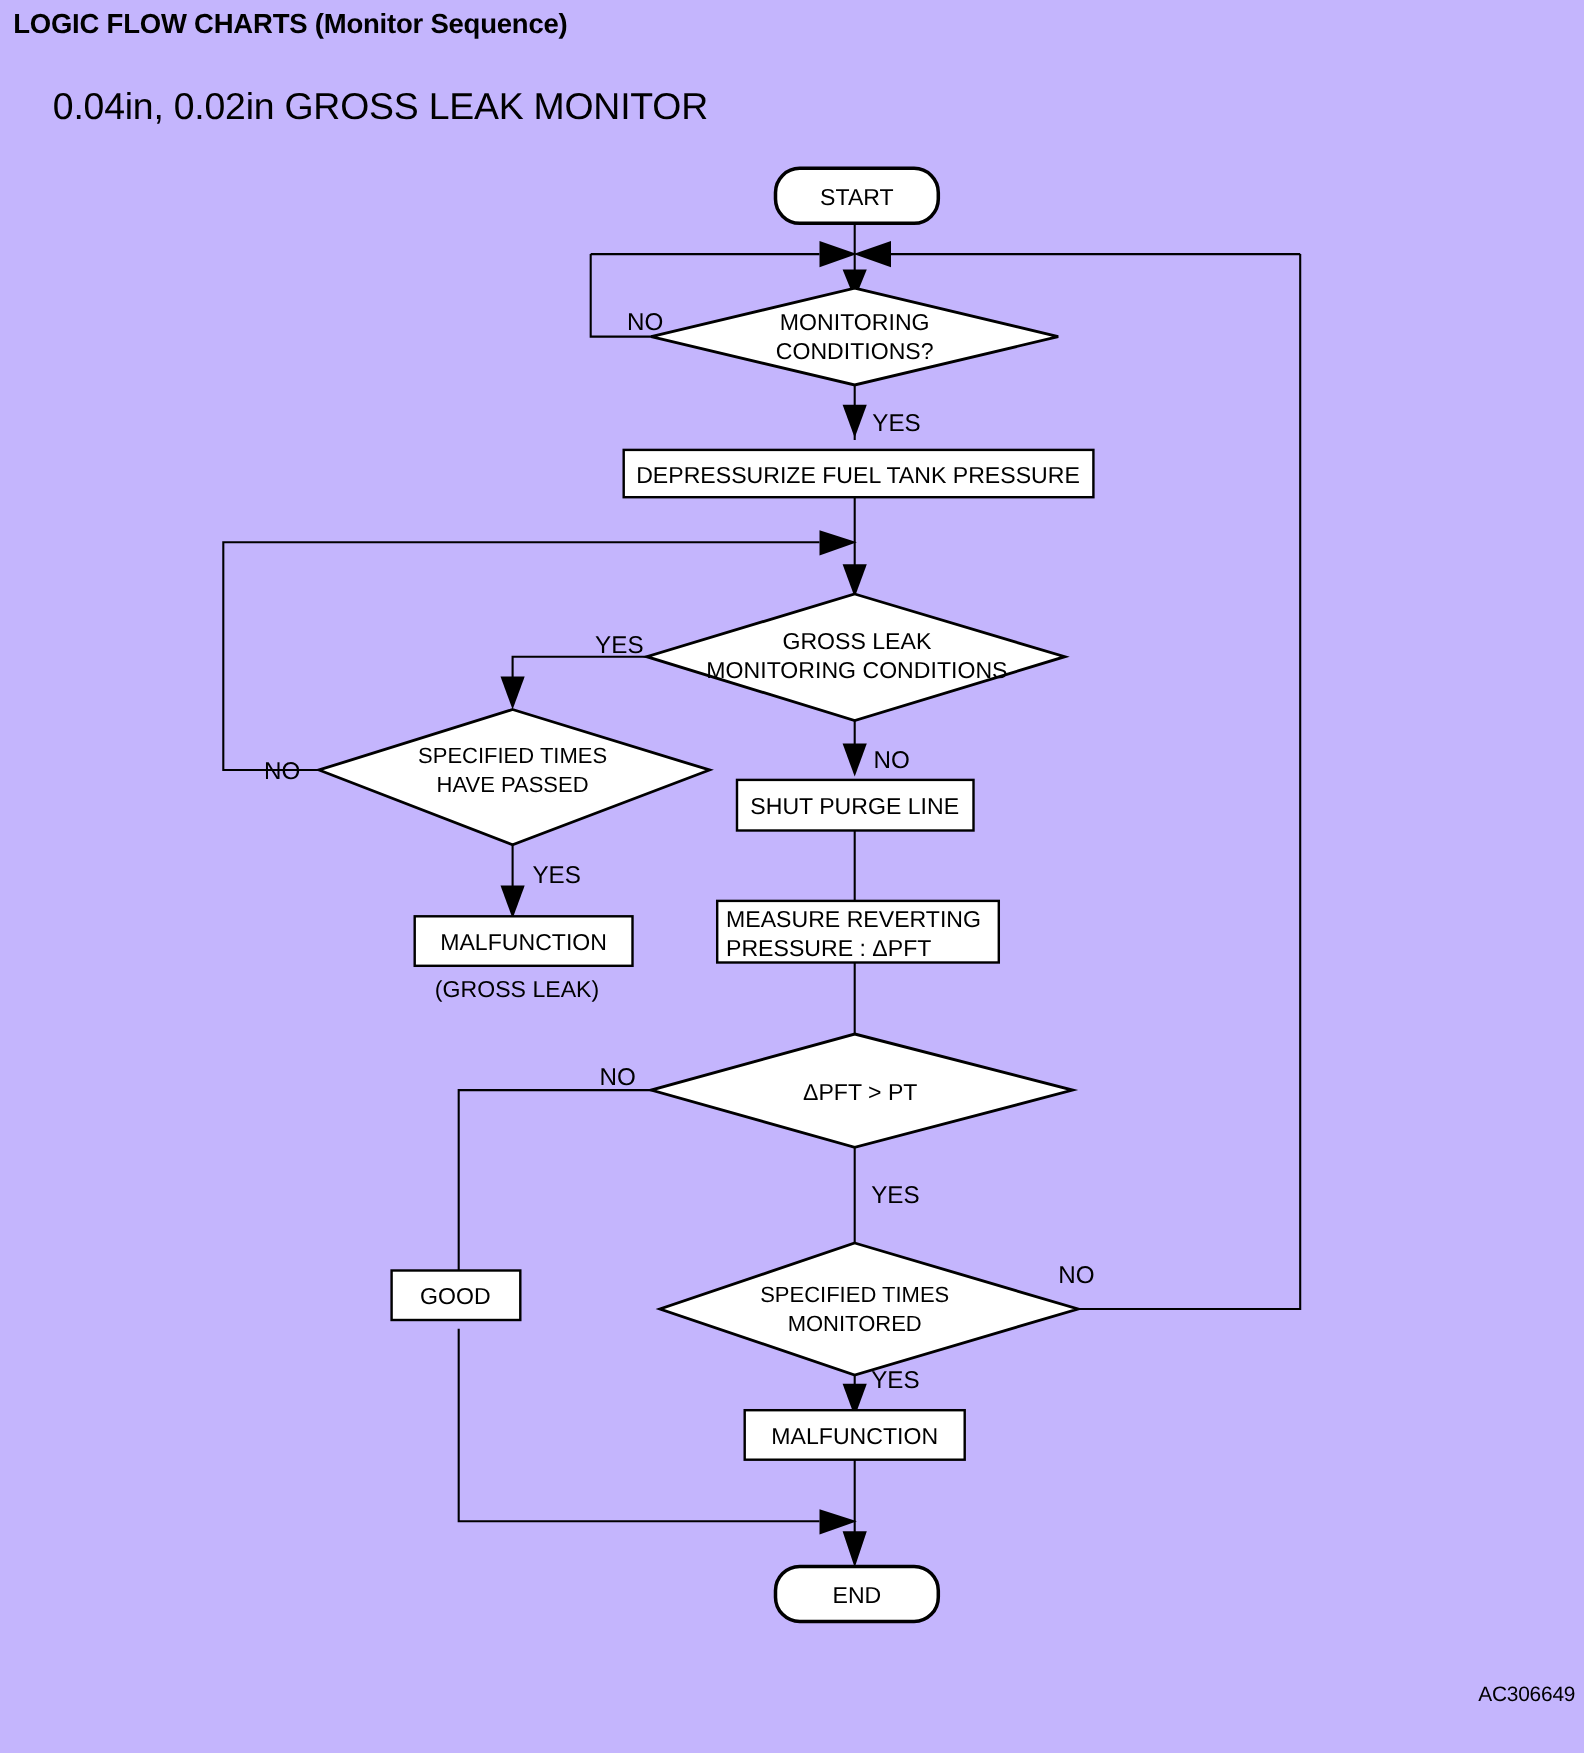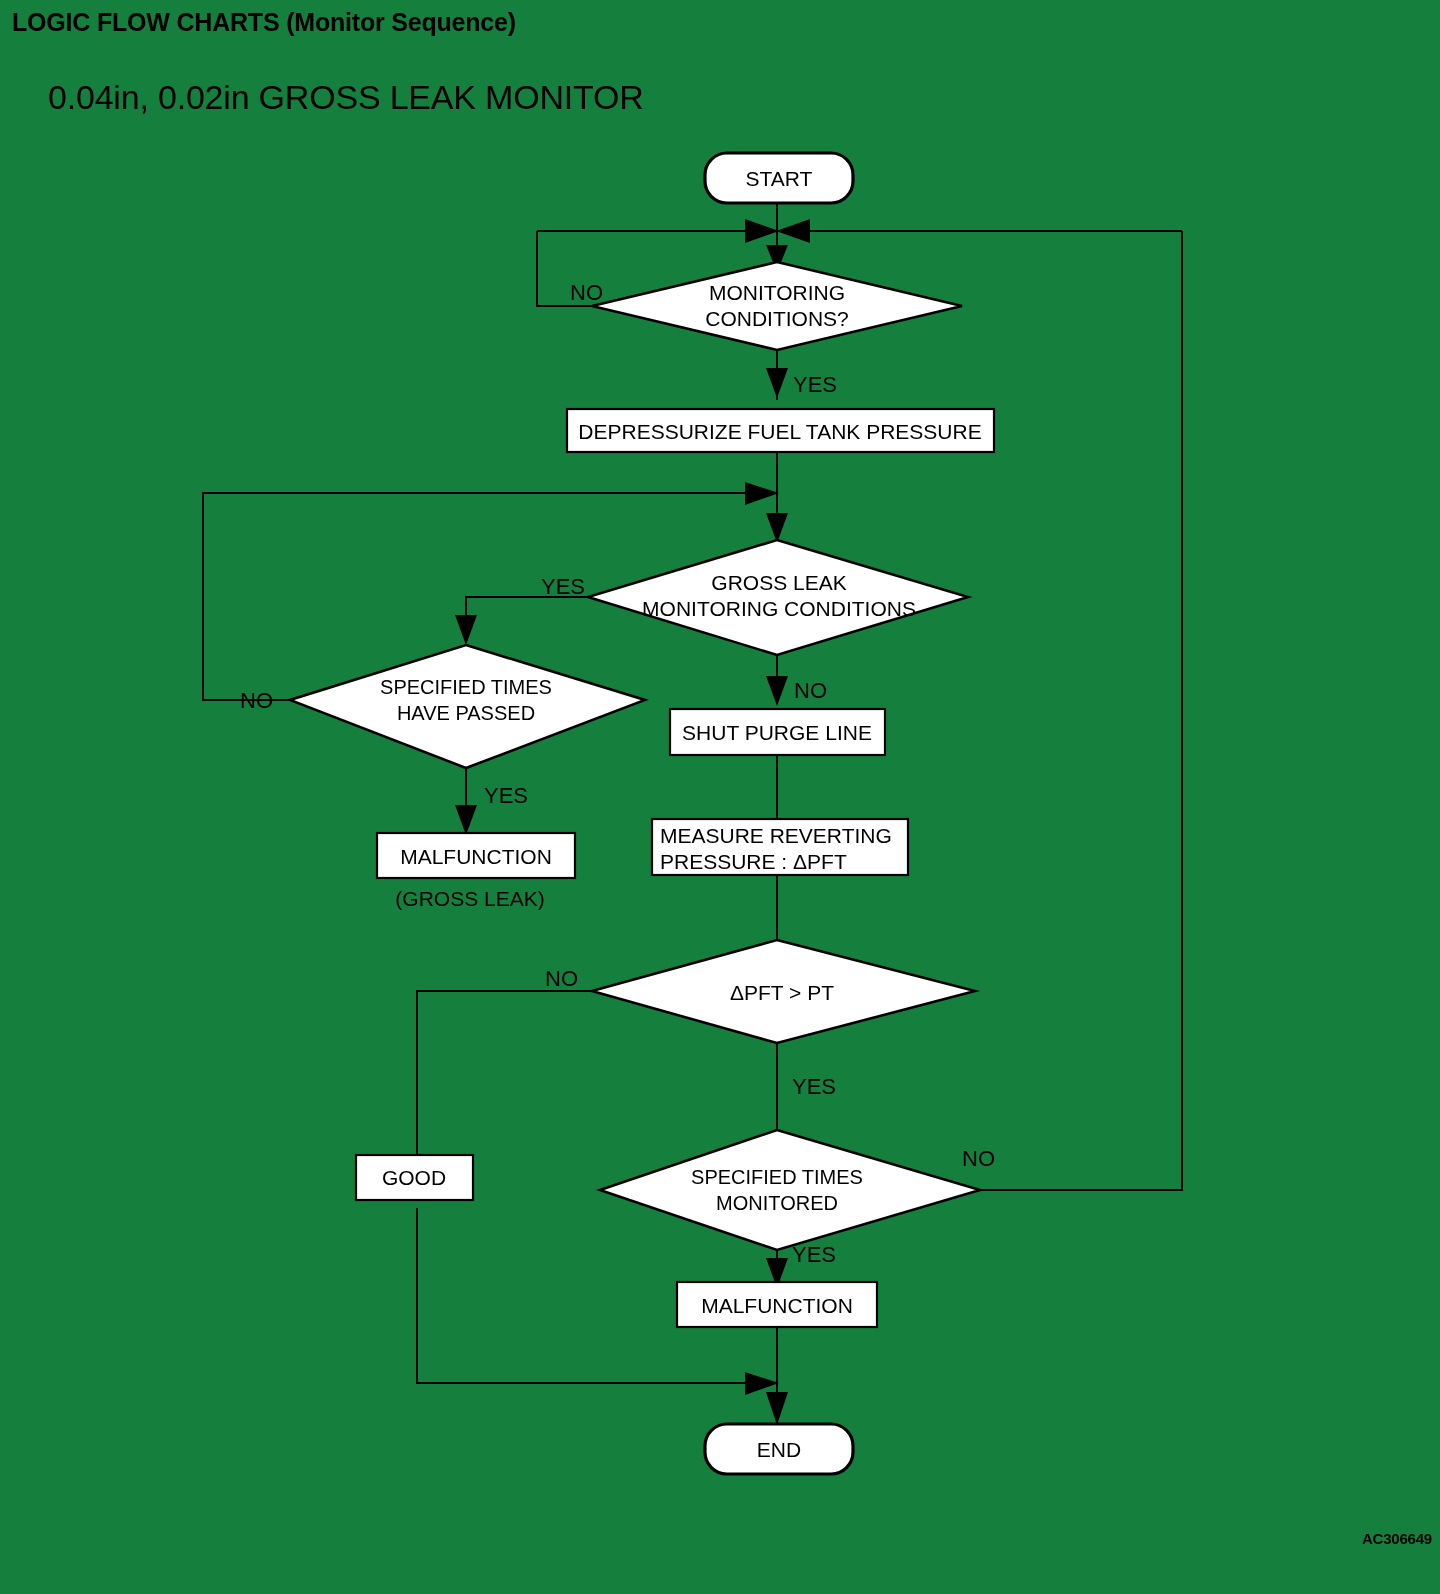--- a/index.html
+++ b/index.html
@@ -9,21 +9,21 @@
     background: #ffffff;
   }
   body {
     font-family: "Liberation Sans", sans-serif;
     color: #000000;
   }
   #page {
     position: relative;
     width: 1440px;
     height: 1594px;
-    background: #15803d;
+    background: #c4b5fd;
     overflow: hidden;
   }
   #title-main {
     position: absolute;
     left: 12px;
     top: 8px;
     font-size: 25px;
     font-weight: bold;
     letter-spacing: -0.2px;
     white-space: nowrap;
@@ -34,22 +34,22 @@
     top: 78px;
     font-size: 34px;
     font-weight: normal;
     letter-spacing: -0.2px;
     white-space: nowrap;
   }
   #doc-code {
     position: absolute;
     right: 8px;
     top: 1530px;
-    font-size: 15px;
-    font-weight: bold;
+    font-size: 19px;
+    font-weight: normal;
     letter-spacing: -0.2px;
   }
   #flow-svg {
     position: absolute;
     left: 0;
     top: 0;
     width: 1440px;
     height: 1594px;
   }
   .node-label {

